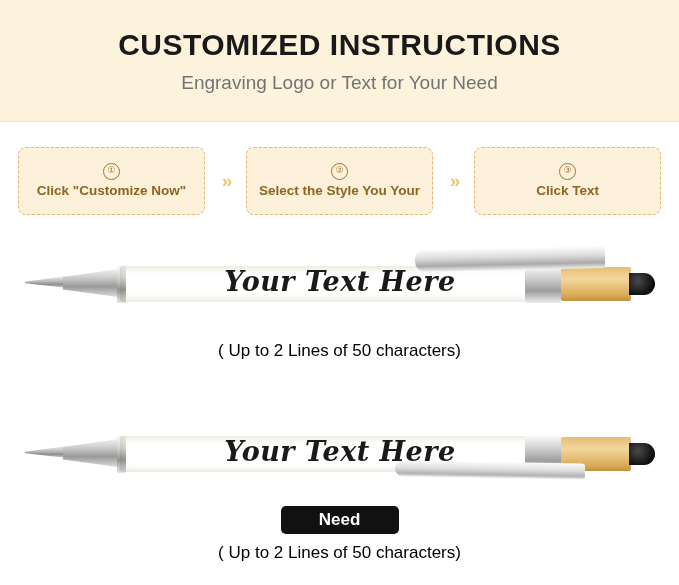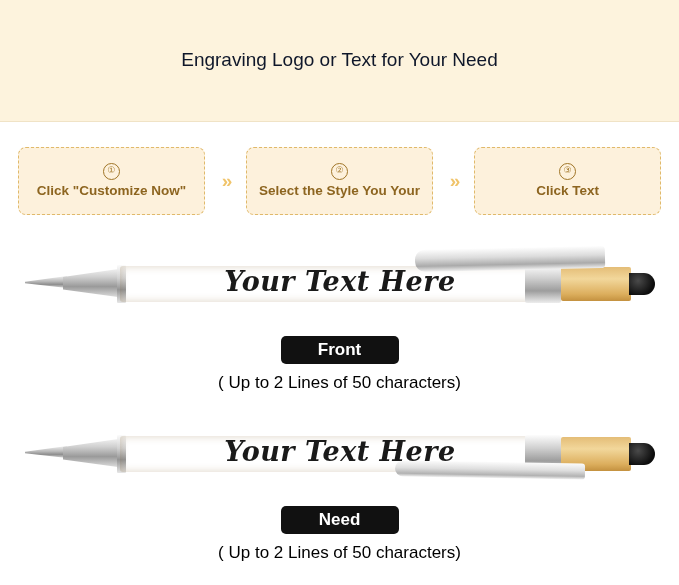--- a/index.html
+++ b/index.html
@@ -31,21 +31,21 @@
     font-size: 30px;
     font-weight: bold;
     letter-spacing: 0.5px;
     color: #191919;
     text-align: center;
     line-height: 1.1;
     margin-bottom: 12px;
   }
   .header-sub {
     font-size: 19px;
-    color: #0f172a;
+    color: #737373;
     text-align: center;
     line-height: 1.1;
   }
 
   
   .steps {
     width: 100%;
     height: 118px;
     background: #ffffff;
     display: flex;
@@ -239,20 +239,21 @@
     text-align: center;
     font-size: 17px;
     color: #000000;
     font-weight: normal;
   }
 </style>
 </head>
 <body>
 
 <div class="header">
+  <div class="header-title">CUSTOMIZED INSTRUCTIONS</div>
   <div class="header-sub">Engraving Logo or Text for Your Need</div>
 </div>
 
 <div class="steps">
 
   <div class="step">
     <div class="step-num">①</div>
     <div class="step-label">Click "Customize Now"</div>
   </div>
 
@@ -279,21 +280,20 @@
       <div class="cone"></div>
       <div class="ring" style="left:92px;"></div>
       <div class="barrel"></div>
       <div class="grip-ring"></div>
       <div class="rear-wood"></div>
       <div class="stylus"></div>
       <div class="clip"></div>
       <div class="engrave">Your Text Here</div>
     </div>
   </div>
-  <div class="side-badge">Front</div>
   <div class="caption">( Up to 2 Lines of 50 characters)</div>
 </div>
 
 <div class="pen-section">
   <div class="pen-wrap">
     <div class="pen">
       <div class="tip"></div>
       <div class="cone"></div>
       <div class="ring" style="left:92px;"></div>
       <div class="barrel"></div>

